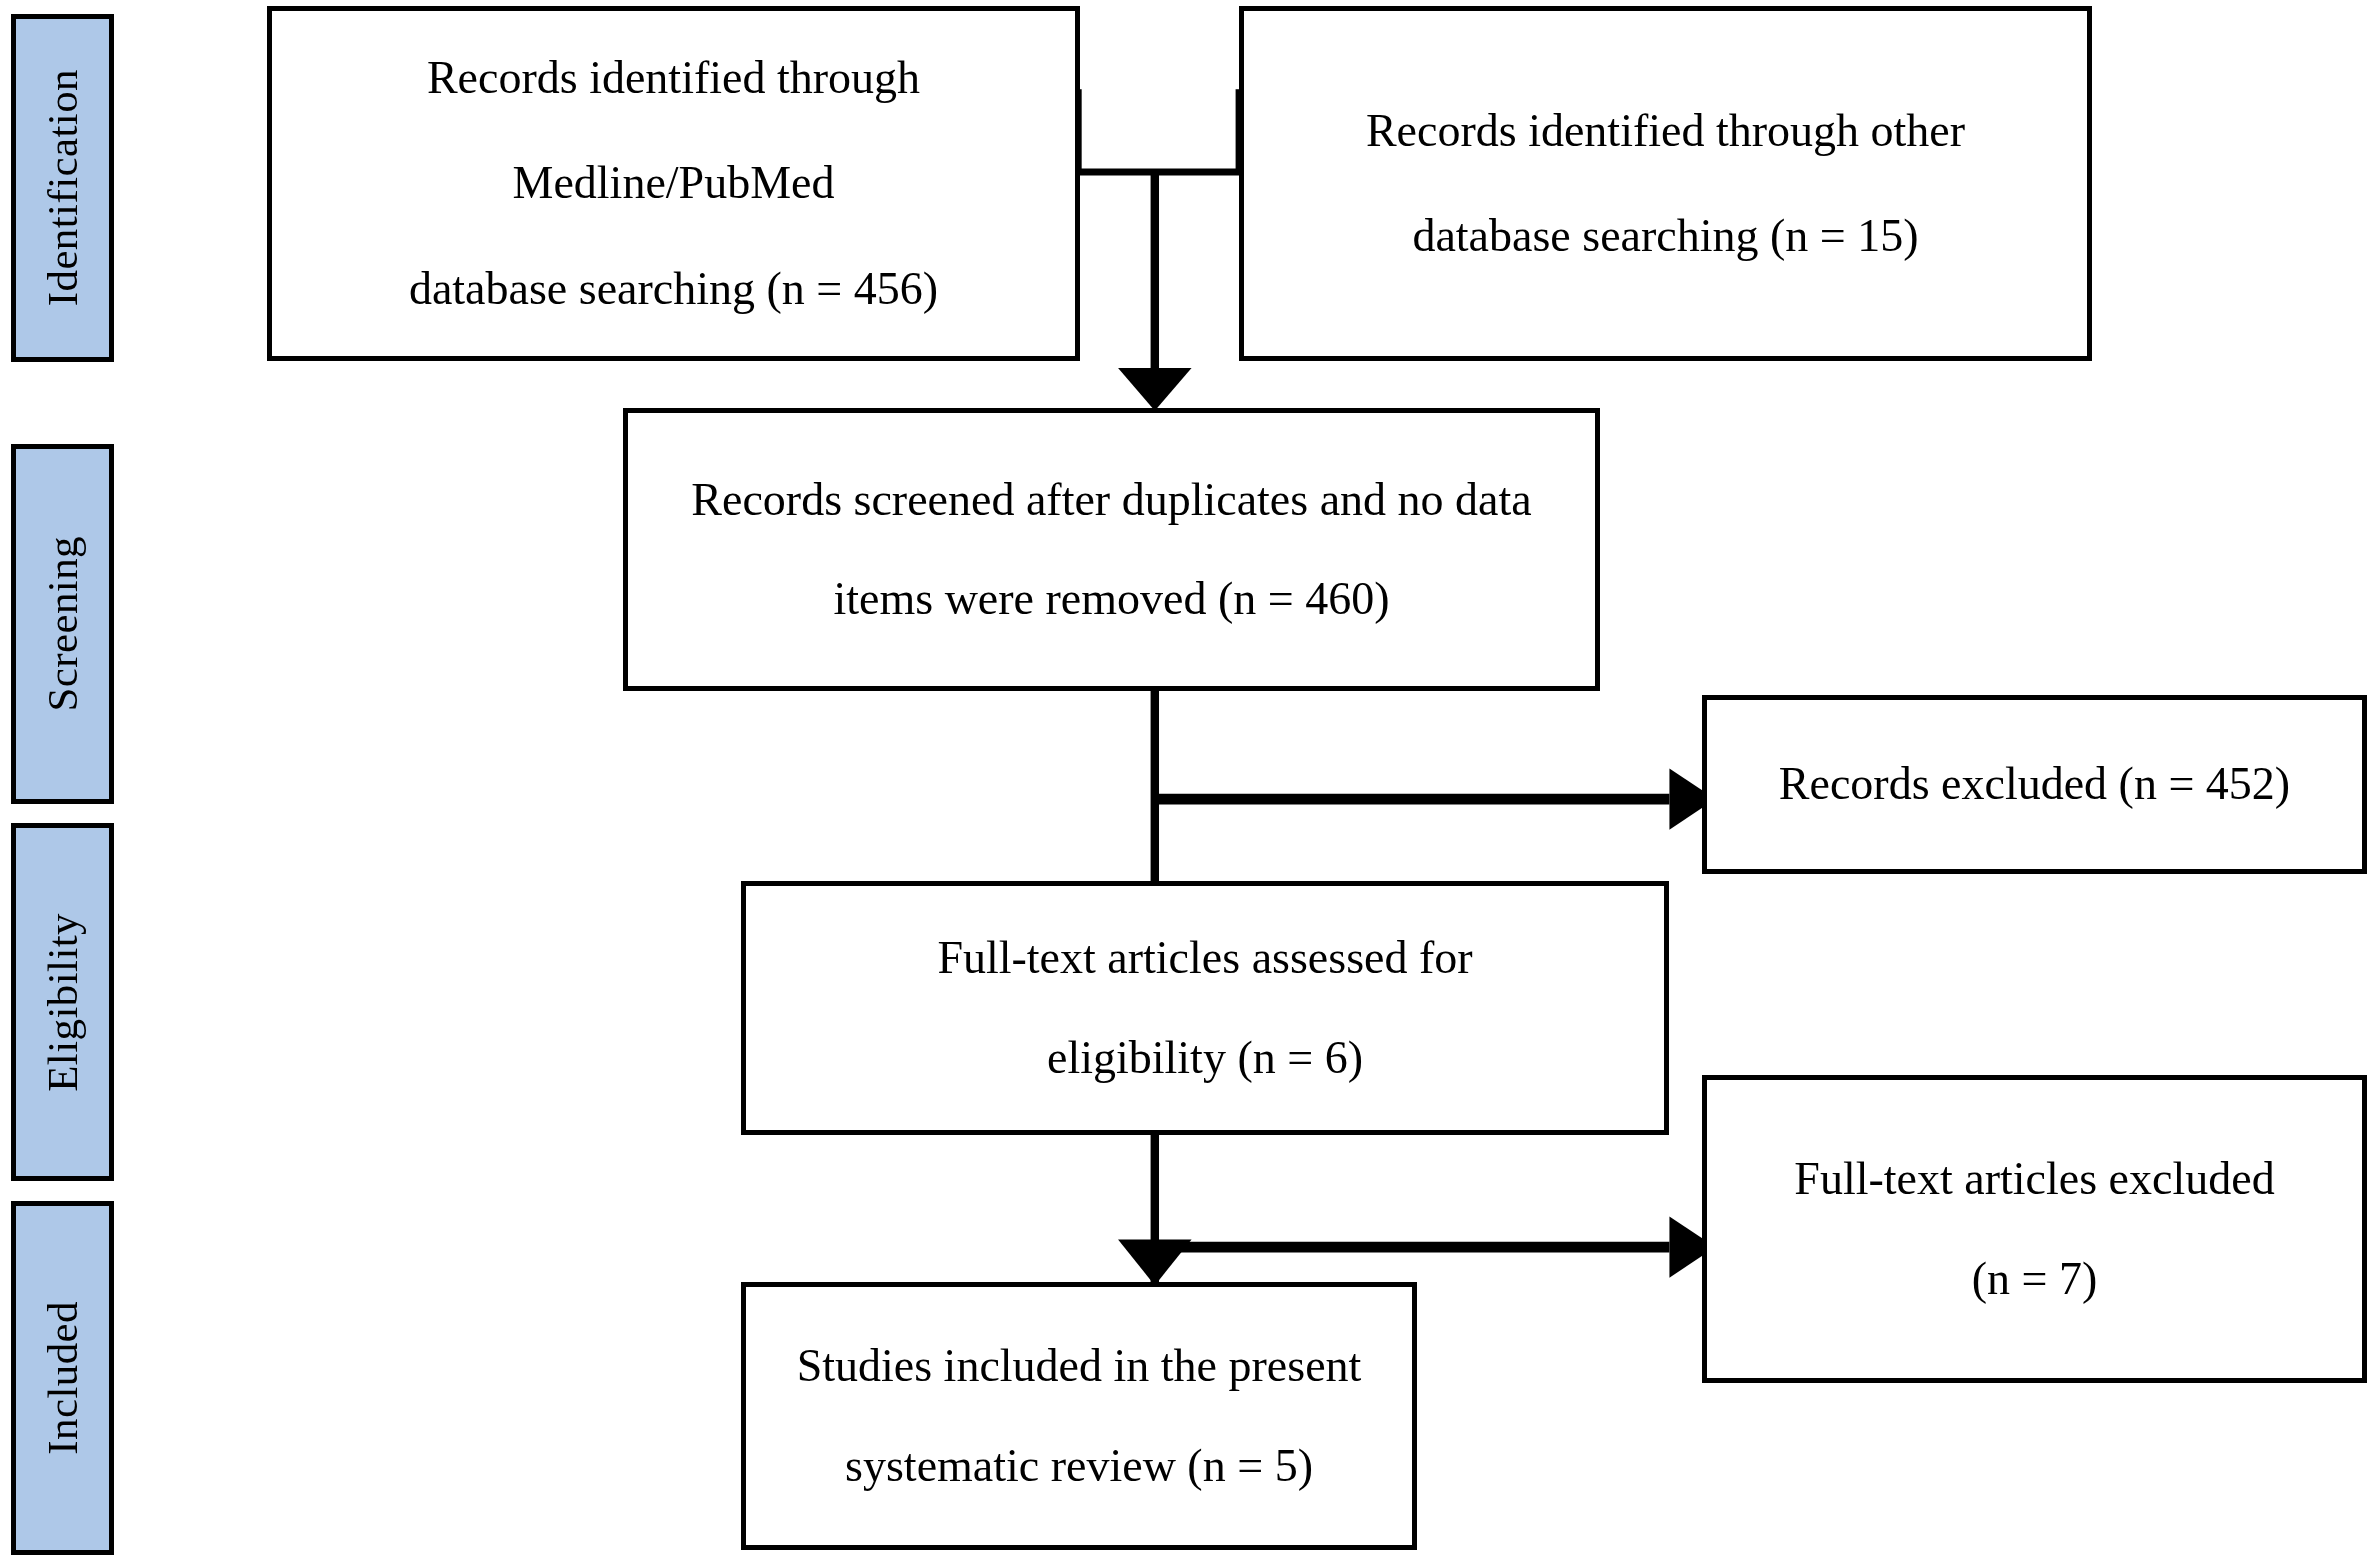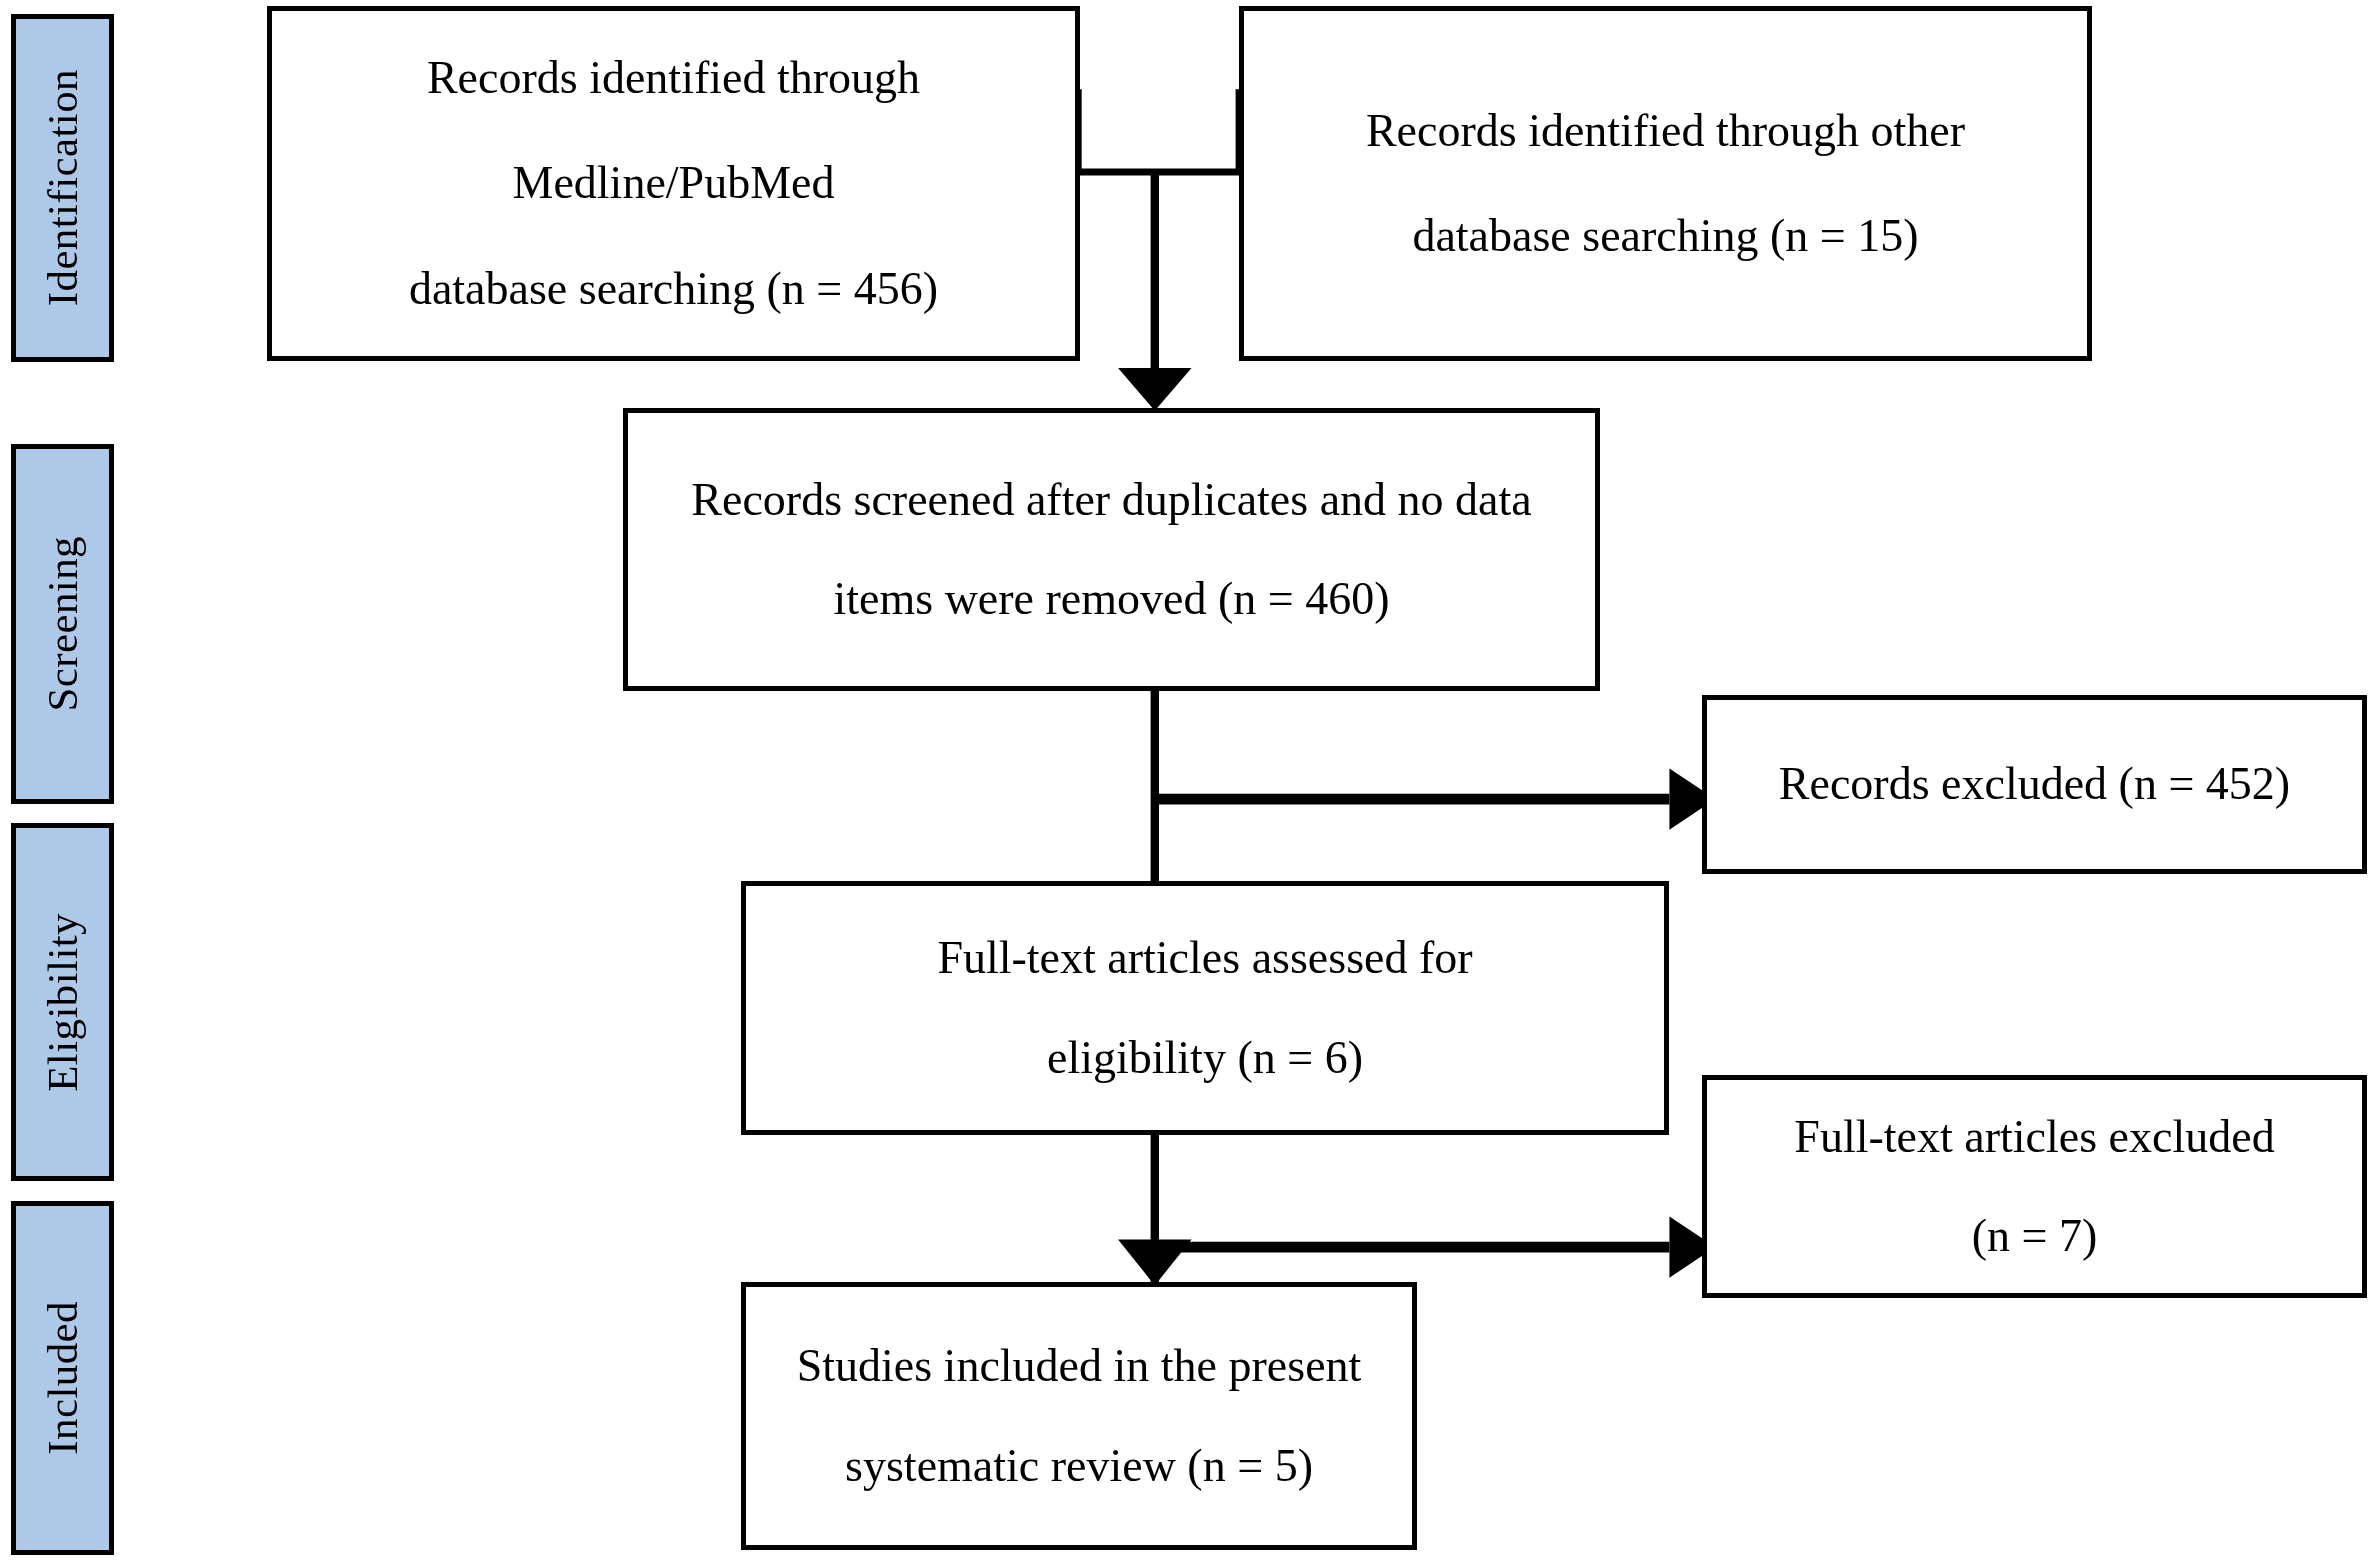--- a/index.html
+++ b/index.html
@@ -133,21 +133,21 @@
   <div class="flow-box" style="left:1702px; top:695px; width:665px; height:179px;">
     <div class="flow-line">Records excluded (n = 452)</div>
   </div>
 
   <div class="flow-box" style="left:741px; top:881px; width:928px; height:254px;">
     <div class="flow-line">Full-text articles assessed for</div>
     <div class="gap-md"></div>
     <div class="flow-line">eligibility (n = 6)</div>
   </div>
 
-  <div class="flow-box" style="left:1702px; top:1075px; width:665px; height:223px;">
+  <div class="flow-box" style="left:1702px; top:1075px; width:665px; height:308px;">
     <div class="flow-line">Full-text articles excluded</div>
     <div class="gap-md"></div>
     <div class="flow-line">(n = 7)</div>
   </div>
 
   <div class="flow-box" style="left:741px; top:1282px; width:676px; height:268px;">
     <div class="flow-line">Studies included in the present</div>
     <div class="gap-md"></div>
     <div class="flow-line">systematic review (n = 5)</div>
   </div>

